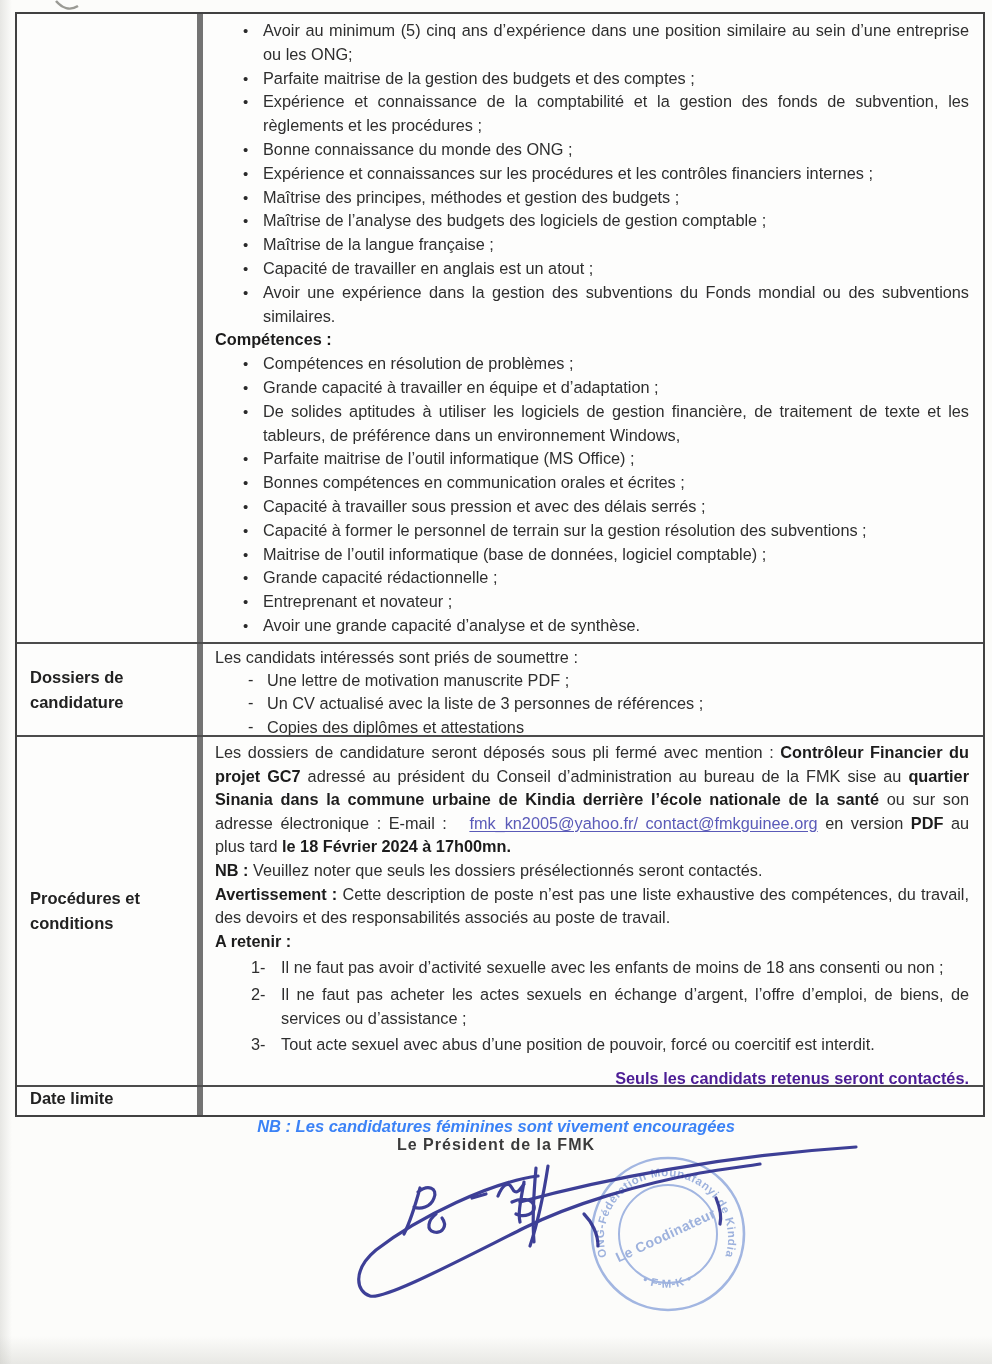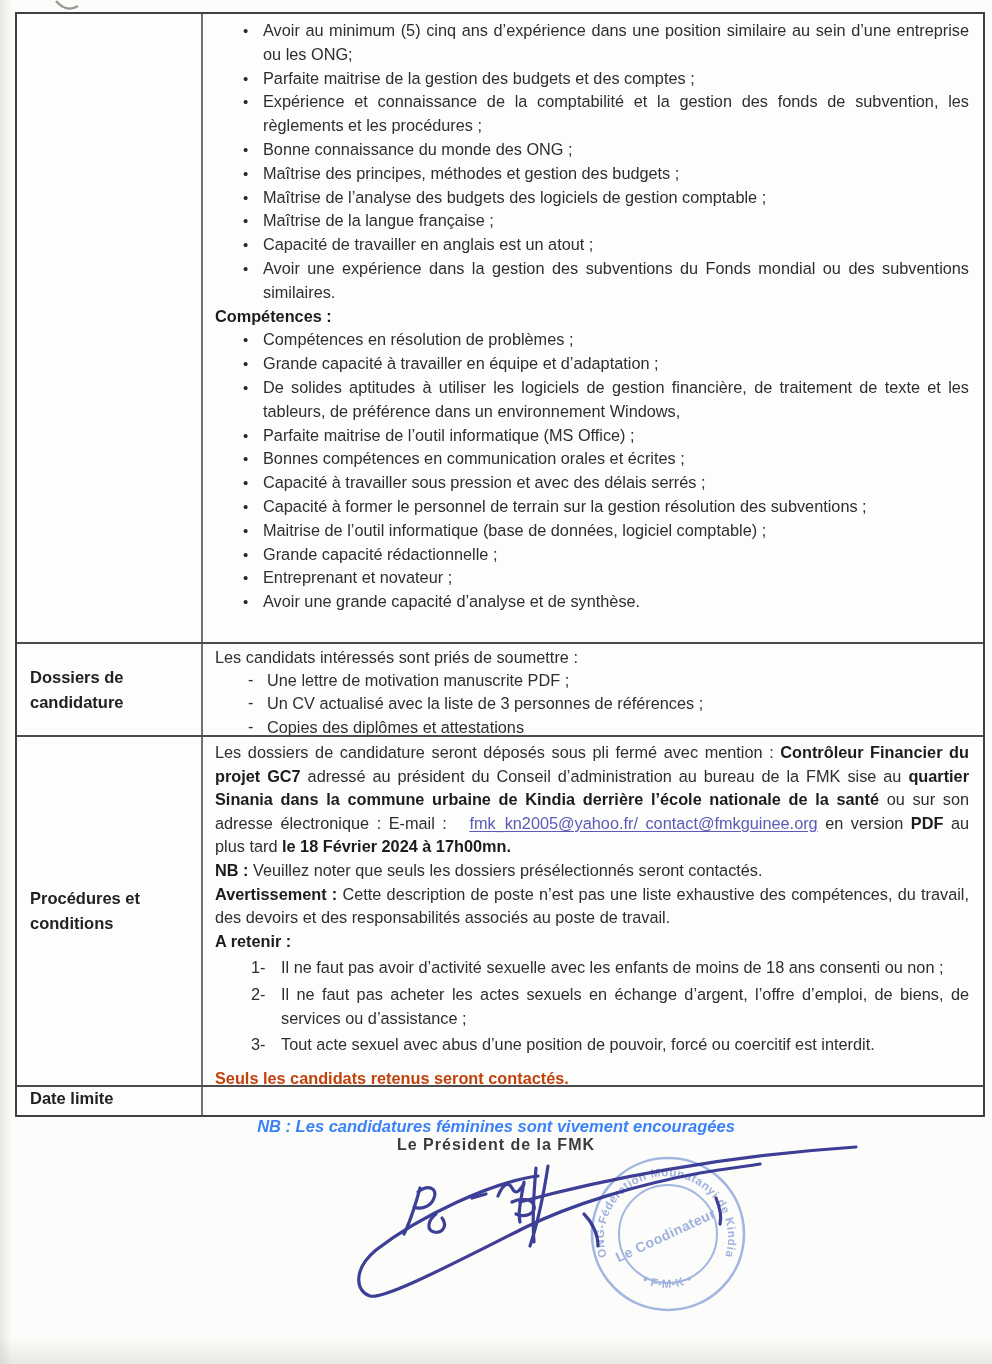--- a/index.html
+++ b/index.html
@@ -13,21 +13,21 @@
     background:linear-gradient(to right,rgba(175,175,170,.28),rgba(0,0,0,0));}
   .scan-edge-bottom{position:absolute;left:0;bottom:0;width:100%;height:28px;
     background:linear-gradient(to top,rgba(185,185,178,.30),rgba(0,0,0,0));}
 
   .doc-table{position:absolute;left:15px;top:12px;width:966px;
     border:2px solid #414141;background:rgba(255,255,255,.35);}
   .trow{display:flex;box-sizing:border-box;}
   .trow + .trow{border-top:2px solid #4c4c4c;}
   .r1{height:628px;} .r2{height:93px;} .r3{height:350px;} .r4{height:30px;}
   .cell-label{flex:0 0 186px;width:186px;box-sizing:border-box;
-    border-right:2px solid #737373;padding:0 8px 0 13px;
+    border-right:6px solid #737373;padding:0 8px 0 13px;
     display:flex;flex-direction:column;justify-content:center;
     font-weight:bold;font-size:16.5px;line-height:25px;color:#222;}
   .r4 .cell-label{display:block;line-height:21px;padding-top:1px;}
   .cell-content{flex:1;box-sizing:border-box;padding:0 14px 0 12px;overflow:hidden;}
   .r1 .cell-content{line-height:23.8px;padding-top:5px;}
   .r2 .cell-content{line-height:23.2px;padding-top:2px;}
   .r3 .cell-content{line-height:23.6px;padding-top:4px;}
   .r4 .cell-content{line-height:21px;padding-top:1px;text-align:center;
     font-weight:bold;color:#1d1d1d;margin-top:44px;}
 
@@ -39,21 +39,21 @@
   ul.dlist li{position:relative;padding-left:52px;}
   ul.dlist li::before{content:"-";position:absolute;left:33px;top:-1px;color:#2a2a2a;}
 
   .p{margin:0;}
   .p-just{text-align:justify;}
   .b{font-weight:bold;color:#1c1c1c;}
   .doc-link{color:#5a5ab8;text-decoration:underline;text-underline-offset:2px;margin-left:15px;}
   .num-item{display:flex;padding-left:36px;margin-top:3px;}
   .num{flex:0 0 30px;}
   .num-text{flex:1;}
-  .closing{text-align:left;font-weight:bold;color:#c2410c;margin-top:10px;}
+  .closing{text-align:right;font-weight:bold;color:#4c1d95;margin-top:10px;}
 
   .footer-nb{position:absolute;top:1117px;left:12px;width:968px;text-align:center;
     font-weight:bold;font-style:italic;font-size:16.5px;color:#3b82f6;}
   .footer-title{position:absolute;top:1136px;left:12px;width:968px;text-align:center;
     font-weight:bold;font-size:16px;letter-spacing:1px;color:#3b3b3b;}
   .sig-stamp{position:absolute;left:0;top:0;pointer-events:none;}
   .stamp-ring-text{font-size:11.5px;letter-spacing:.6px;font-weight:bold;}
   .stamp-center-text{font-size:14px;letter-spacing:.4px;font-weight:bold;}
 </style>
 </head>
@@ -65,20 +65,21 @@
 <div class="doc-table">
 
   <div class="trow r1">
     <div class="cell-label"></div>
     <div class="cell-content">
       <ul class="blist">
         <li>Avoir au minimum (5) cinq ans d’expérience dans une position similaire au sein d’une entreprise ou les ONG;</li>
         <li>Parfaite maitrise de la gestion des budgets et des comptes ;</li>
         <li>Expérience et connaissance de la comptabilité et la gestion des fonds de subvention, les règlements et les procédures ;</li>
         <li>Bonne connaissance du monde des ONG ;</li>
+        <li>Expérience et connaissances sur les procédures et les contrôles financiers internes ;</li>
         <li>Maîtrise des principes, méthodes et gestion des budgets ;</li>
         <li>Maîtrise de l’analyse des budgets des logiciels de gestion comptable ;</li>
         <li>Maîtrise de la langue française ;</li>
         <li>Capacité de travailler en anglais est un atout ;</li>
         <li>Avoir une expérience dans la gestion des subventions du Fonds mondial ou des subventions similaires.</li>
       </ul>
       <div class="subhead">Compétences :</div>
       <ul class="blist">
         <li>Compétences en résolution de problèmes ;</li>
         <li>Grande capacité à travailler en équipe et d’adaptation ;</li>

